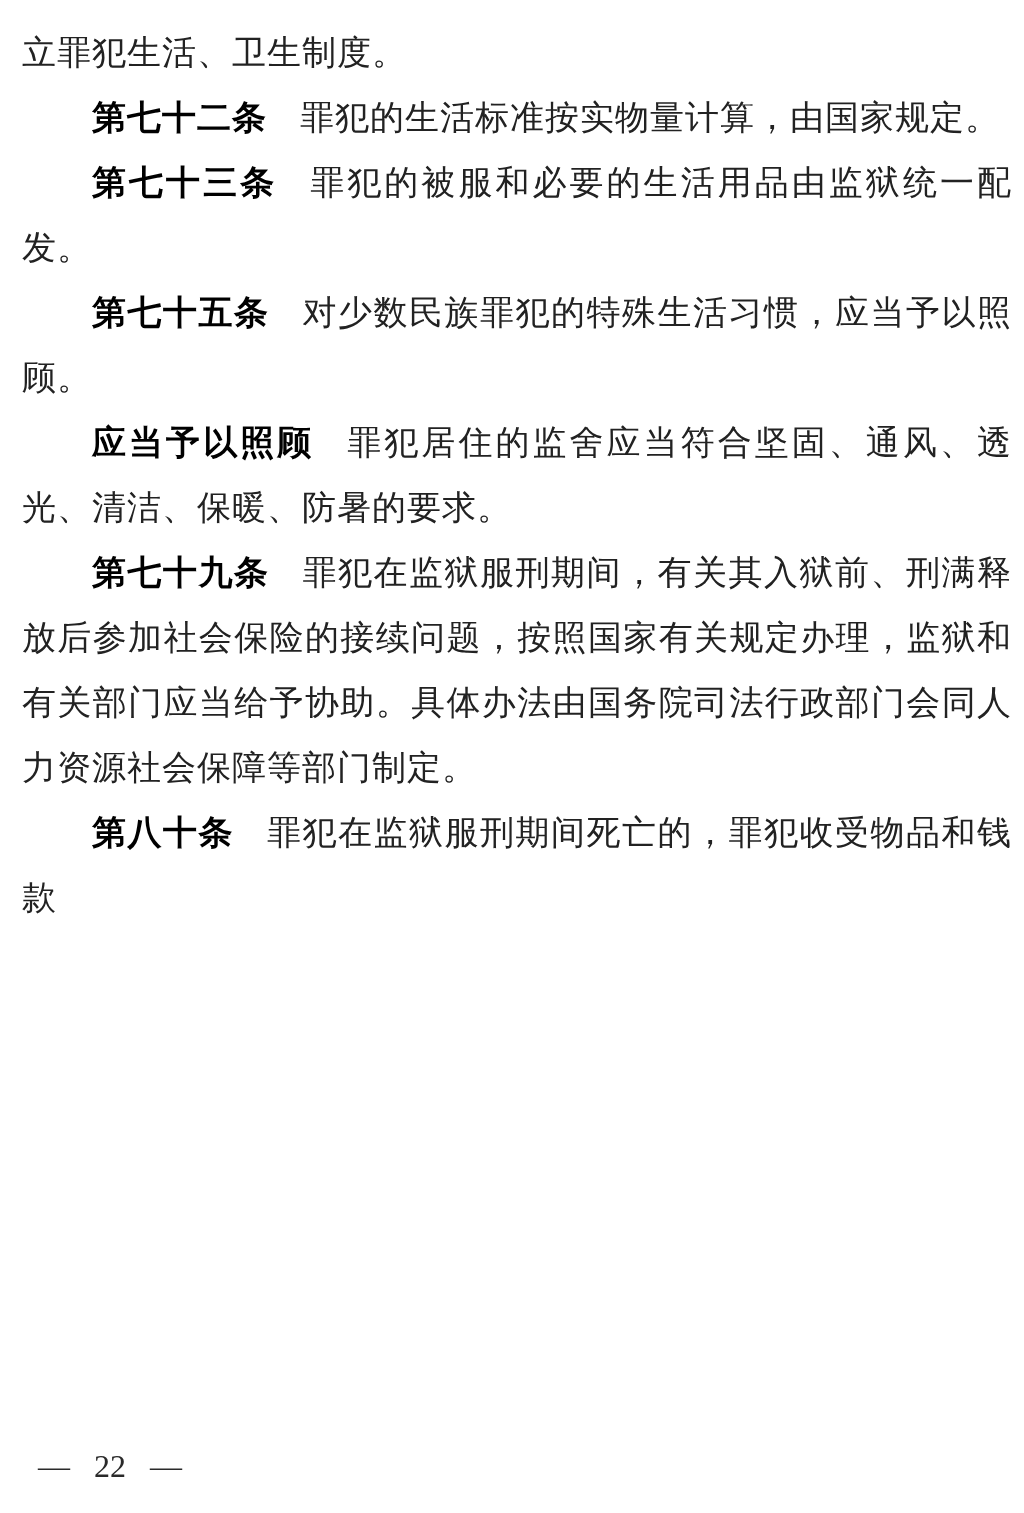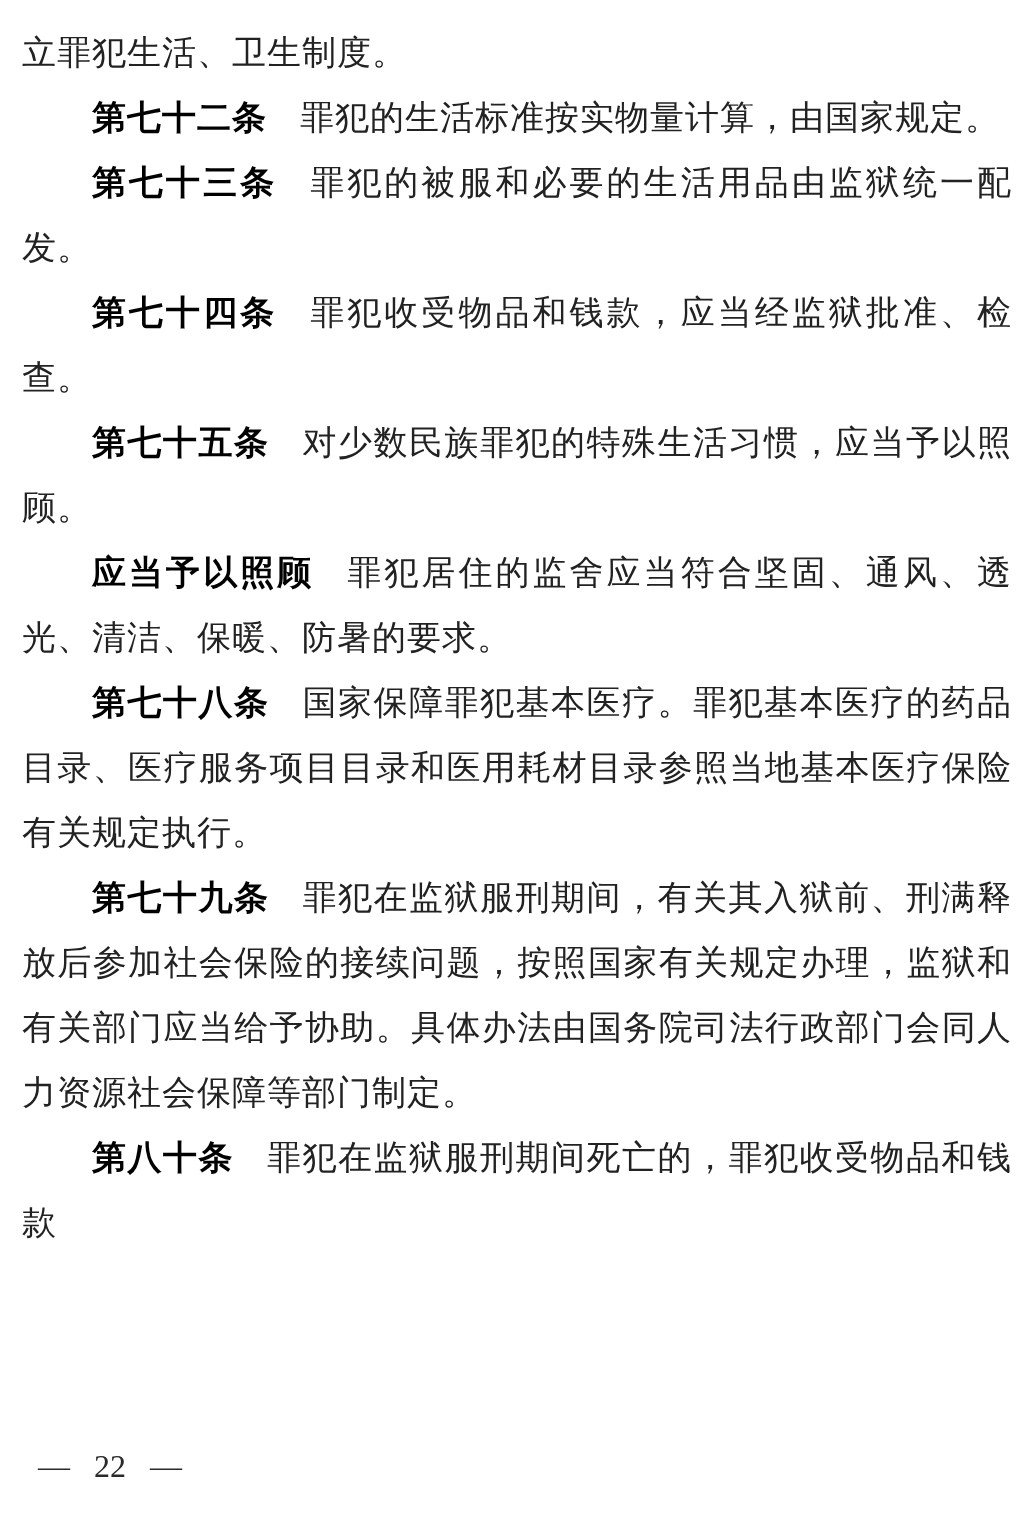--- a/index.html
+++ b/index.html
@@ -56,24 +56,22 @@
     letter-spacing: 0;
   }
 </style>
 </head>
 <body>
 
 <div class="doc-body" id="doc-body">
     <p class="para"><span class="article-text">立罪犯生活、卫生制度。</span></p>
     <p class="para indent"><span class="article-label">第七十二条</span><span class="article-text">罪犯的生活标准按实物量计算，由国家规定。</span></p>
     <p class="para indent"><span class="article-label">第七十三条</span><span class="article-text">罪犯的被服和必要的生活用品由监狱统一配发。</span></p>
-    <p class="para indent"><span class="article-label">第七十四条</span><span class="article-text">罪犯收受物品和钱款，应当经监狱批准、检查。</span></p>
     <p class="para indent"><span class="article-label">第七十五条</span><span class="article-text">对少数民族罪犯的特殊生活习惯，应当予以照顾。</span></p>
     <p class="para indent"><span class="article-label">应当予以照顾</span><span class="article-text">罪犯居住的监舍应当符合坚固、通风、透光、清洁、保暖、防暑的要求。</span></p>
-    <p class="para indent"><span class="article-label">第七十八条</span><span class="article-text">国家保障罪犯基本医疗。罪犯基本医疗的药品目录、医疗服务项目目录和医用耗材目录参照当地基本医疗保险有关规定执行。</span></p>
     <p class="para indent"><span class="article-label">第七十九条</span><span class="article-text">罪犯在监狱服刑期间，有关其入狱前、刑满释放后参加社会保险的接续问题，按照国家有关规定办理，监狱和有关部门应当给予协助。具体办法由国务院司法行政部门会同人力资源社会保障等部门制定。</span></p>
     <p class="para indent"><span class="article-label">第八十条</span><span class="article-text">罪犯在监狱服刑期间死亡的，罪犯收受物品和钱款</span></p>
   </div>
 
 <div class="page-footer">
   <span class="footer-dash">—</span>
   <span class="footer-num">22</span>
   <span class="footer-dash">—</span>
 </div>
 

